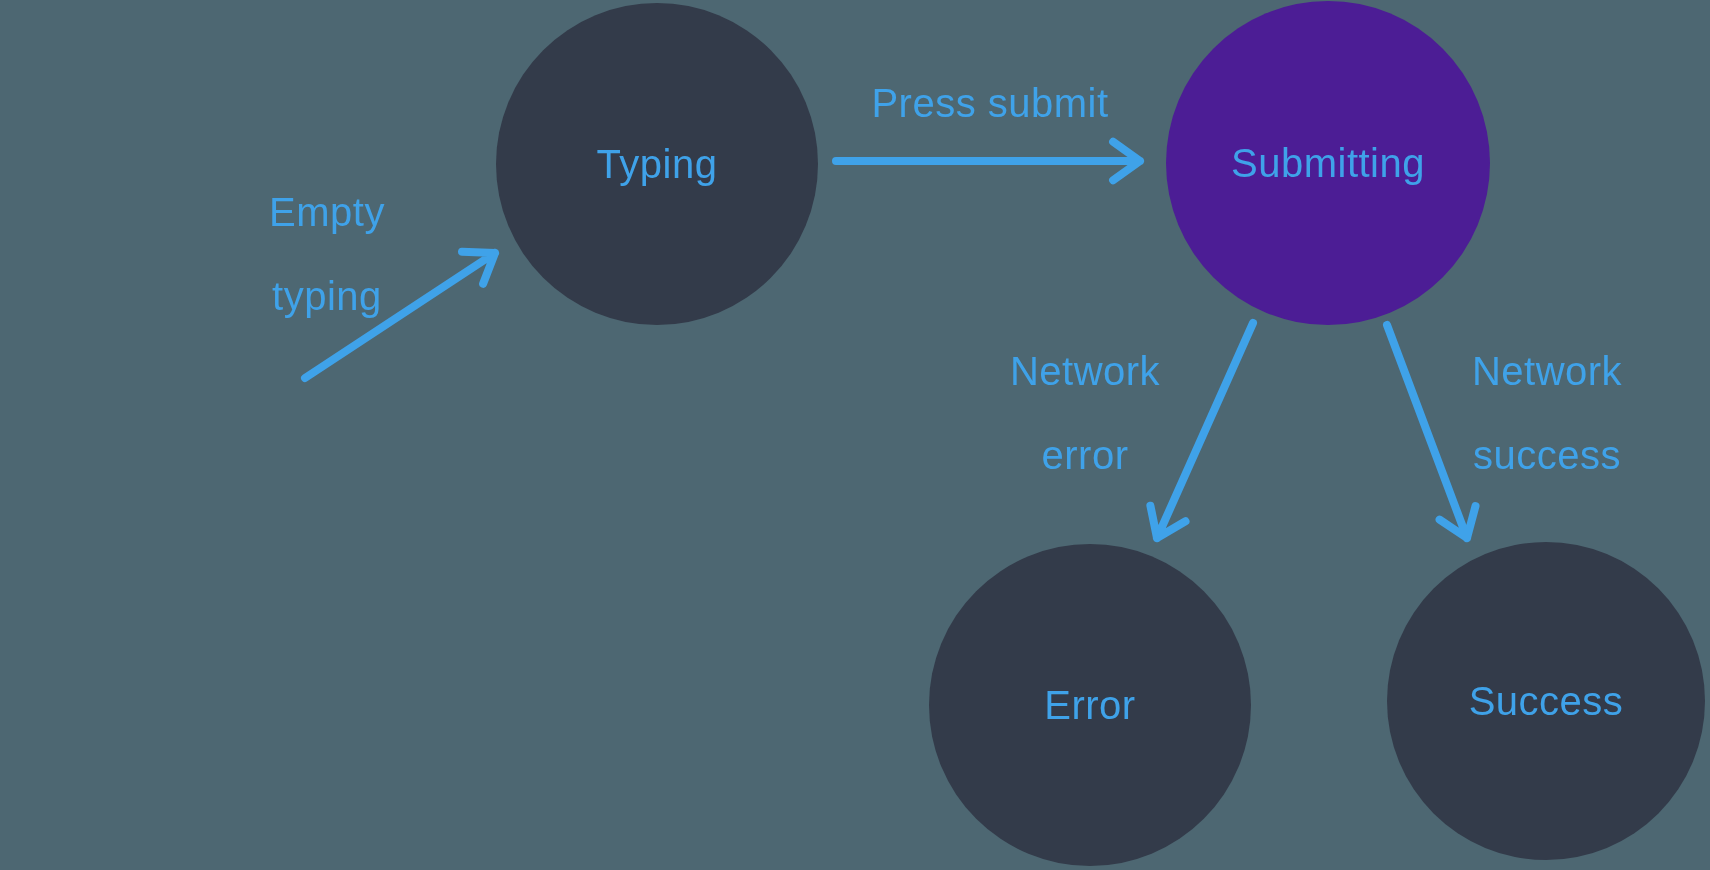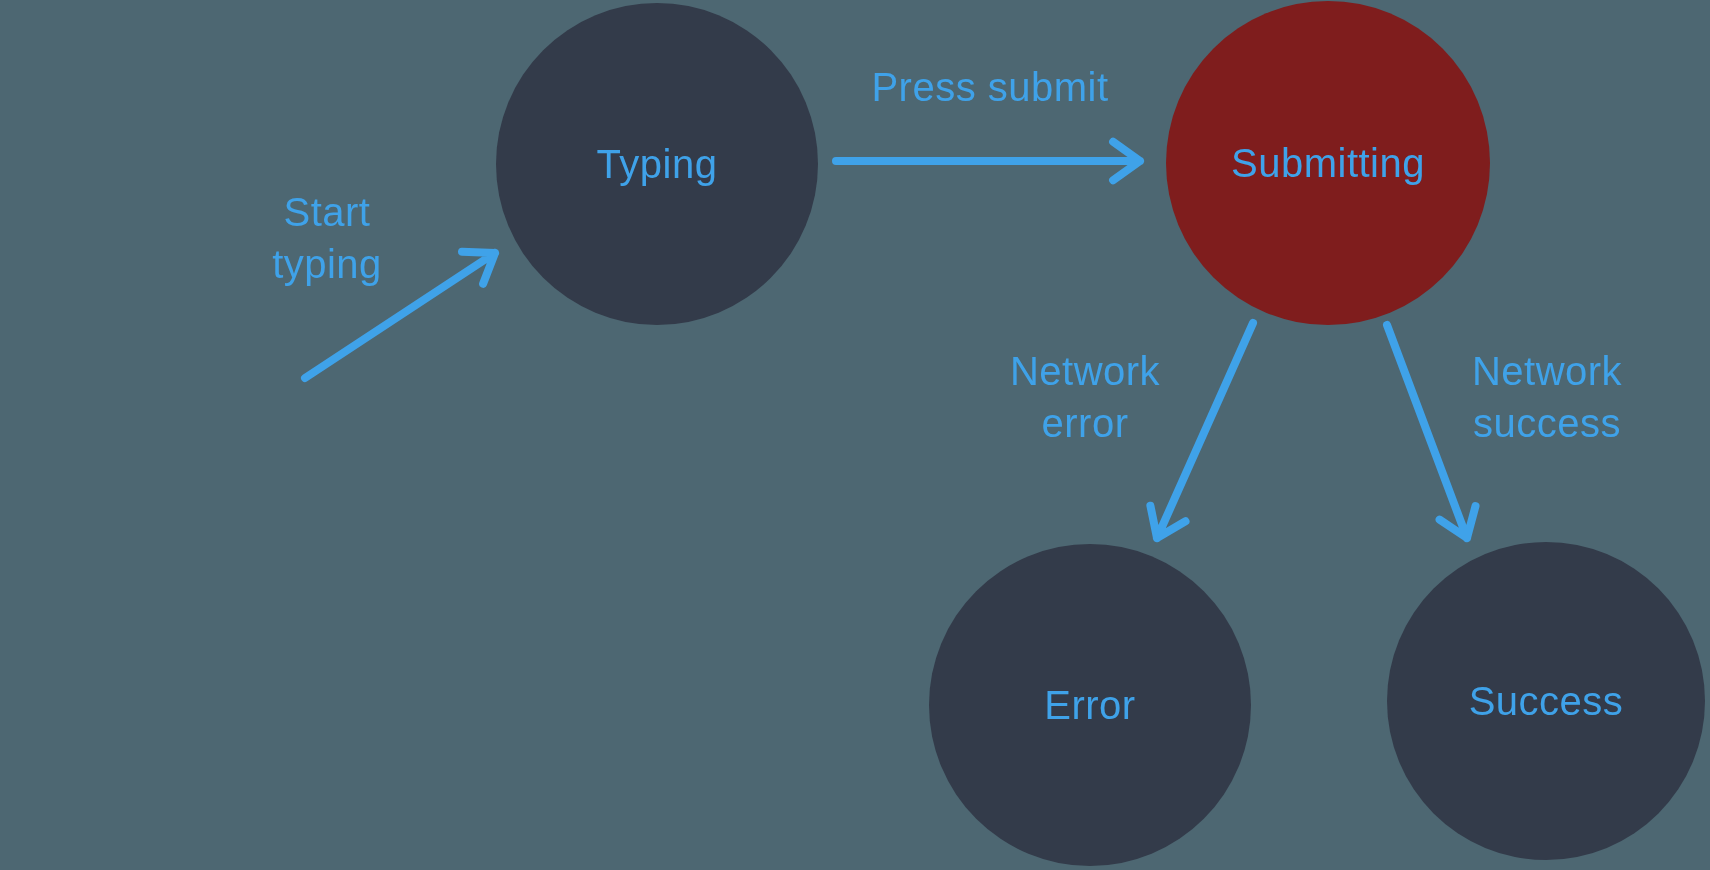--- a/index.html
+++ b/index.html
@@ -34,51 +34,51 @@
   .edge-label {
     position: absolute;
     transform: translate(-50%, -50%);
     text-align: center;
     font-size: 40px;
     font-weight: 500;
     line-height: 52px;
     letter-spacing: 0.5px;
     white-space: nowrap;
   }
-  .edge-label span { display: block; }
+  .edge-label span { display: block; margin-top: 32px; }
 </style>
 </head>
 <body>
 
 <div class="canvas" style="background: rgb(77, 103, 114); width: 1710px; height: 870px;">
   <svg class="edges-layer" xmlns="http://www.w3.org/2000/svg" viewBox="0 0 1710 870">
       <path d="M 305 378 L 495 253 M 462.0 251.7 L 495 253 M 483.1 283.8 L 495 253" fill="none" stroke="#3FA2E9" stroke-width="8" stroke-linecap="round" stroke-linejoin="round"></path>
       <path d="M 836 161 L 1140 161 M 1113.1 141.8 L 1140 161 M 1113.1 180.2 L 1140 161" fill="none" stroke="#3FA2E9" stroke-width="8" stroke-linecap="round" stroke-linejoin="round"></path>
       <path d="M 1253 323 L 1157 538 M 1185.5 521.3 L 1157 538 M 1150.4 505.7 L 1157 538" fill="none" stroke="#3FA2E9" stroke-width="8" stroke-linecap="round" stroke-linejoin="round"></path>
       <path d="M 1387 325 L 1467 538 M 1475.5 506.1 L 1467 538 M 1439.6 519.6 L 1467 538" fill="none" stroke="#3FA2E9" stroke-width="8" stroke-linecap="round" stroke-linejoin="round"></path>
     </svg>
 <div class="edge-label" style="left: 327px; top: 238px; color: rgb(63, 162, 233);">
-      <span>Start</span>
+      <span>Empty</span>
       <span>typing</span>
     </div>
     <div class="edge-label" style="left: 990px; top: 87px; color: rgb(63, 162, 233);">
       <span>Press submit</span>
     </div>
     <div class="edge-label" style="left: 1085px; top: 397px; color: rgb(63, 162, 233);">
       <span>Network</span>
       <span>error</span>
     </div>
     <div class="edge-label" style="left: 1547px; top: 397px; color: rgb(63, 162, 233);">
       <span>Network</span>
       <span>success</span>
     </div>
     <div class="node" style="left: 496px; top: 3px; width: 322px; height: 322px; background: rgb(51, 59, 74);">
       <span class="node-label" style="color: rgb(63, 162, 233);">Typing</span>
     </div>
-    <div class="node" style="left: 1166px; top: 1px; width: 324px; height: 324px; background: #7f1d1d;">
+    <div class="node" style="left: 1166px; top: 1px; width: 324px; height: 324px; background: #4c1d95;">
       <span class="node-label" style="color: rgb(63, 162, 233);">Submitting</span>
     </div>
     <div class="node" style="left: 929px; top: 544px; width: 322px; height: 322px; background: rgb(51, 59, 74);">
       <span class="node-label" style="color: rgb(63, 162, 233);">Error</span>
     </div>
     <div class="node" style="left: 1387px; top: 542px; width: 318px; height: 318px; background: rgb(51, 59, 74);">
       <span class="node-label" style="color: rgb(63, 162, 233);">Success</span>
     </div>
   </div>
 

